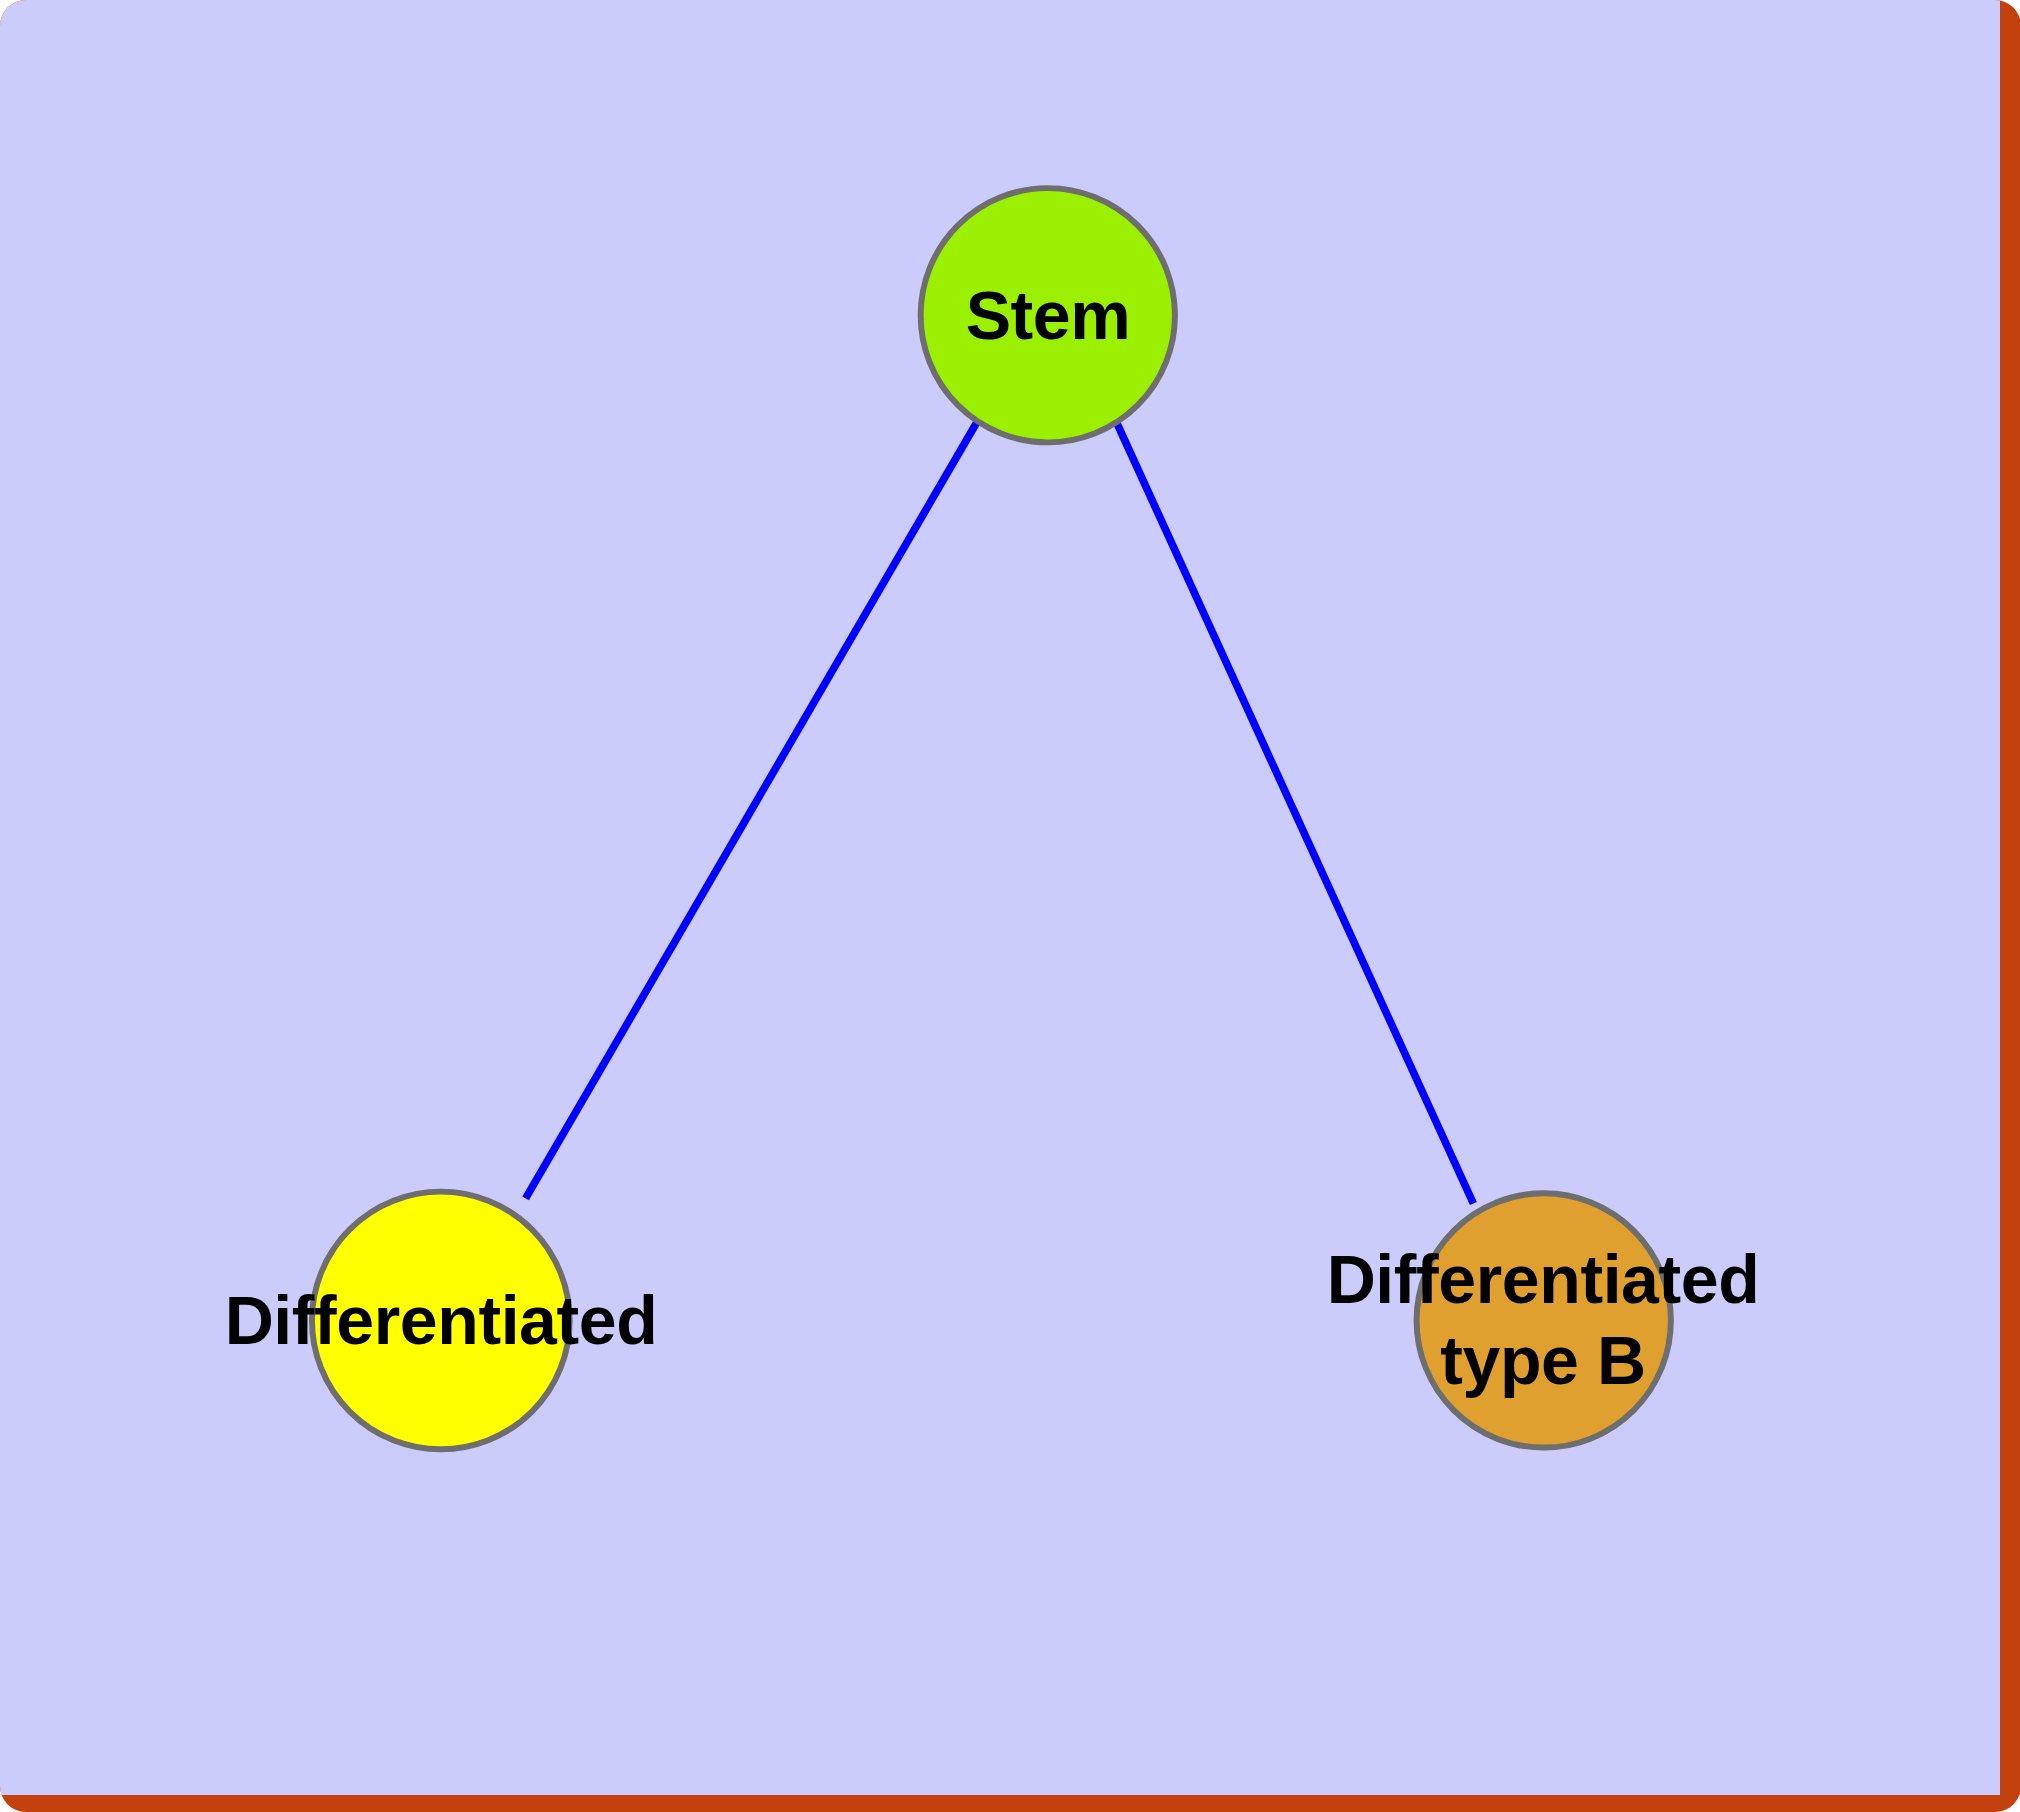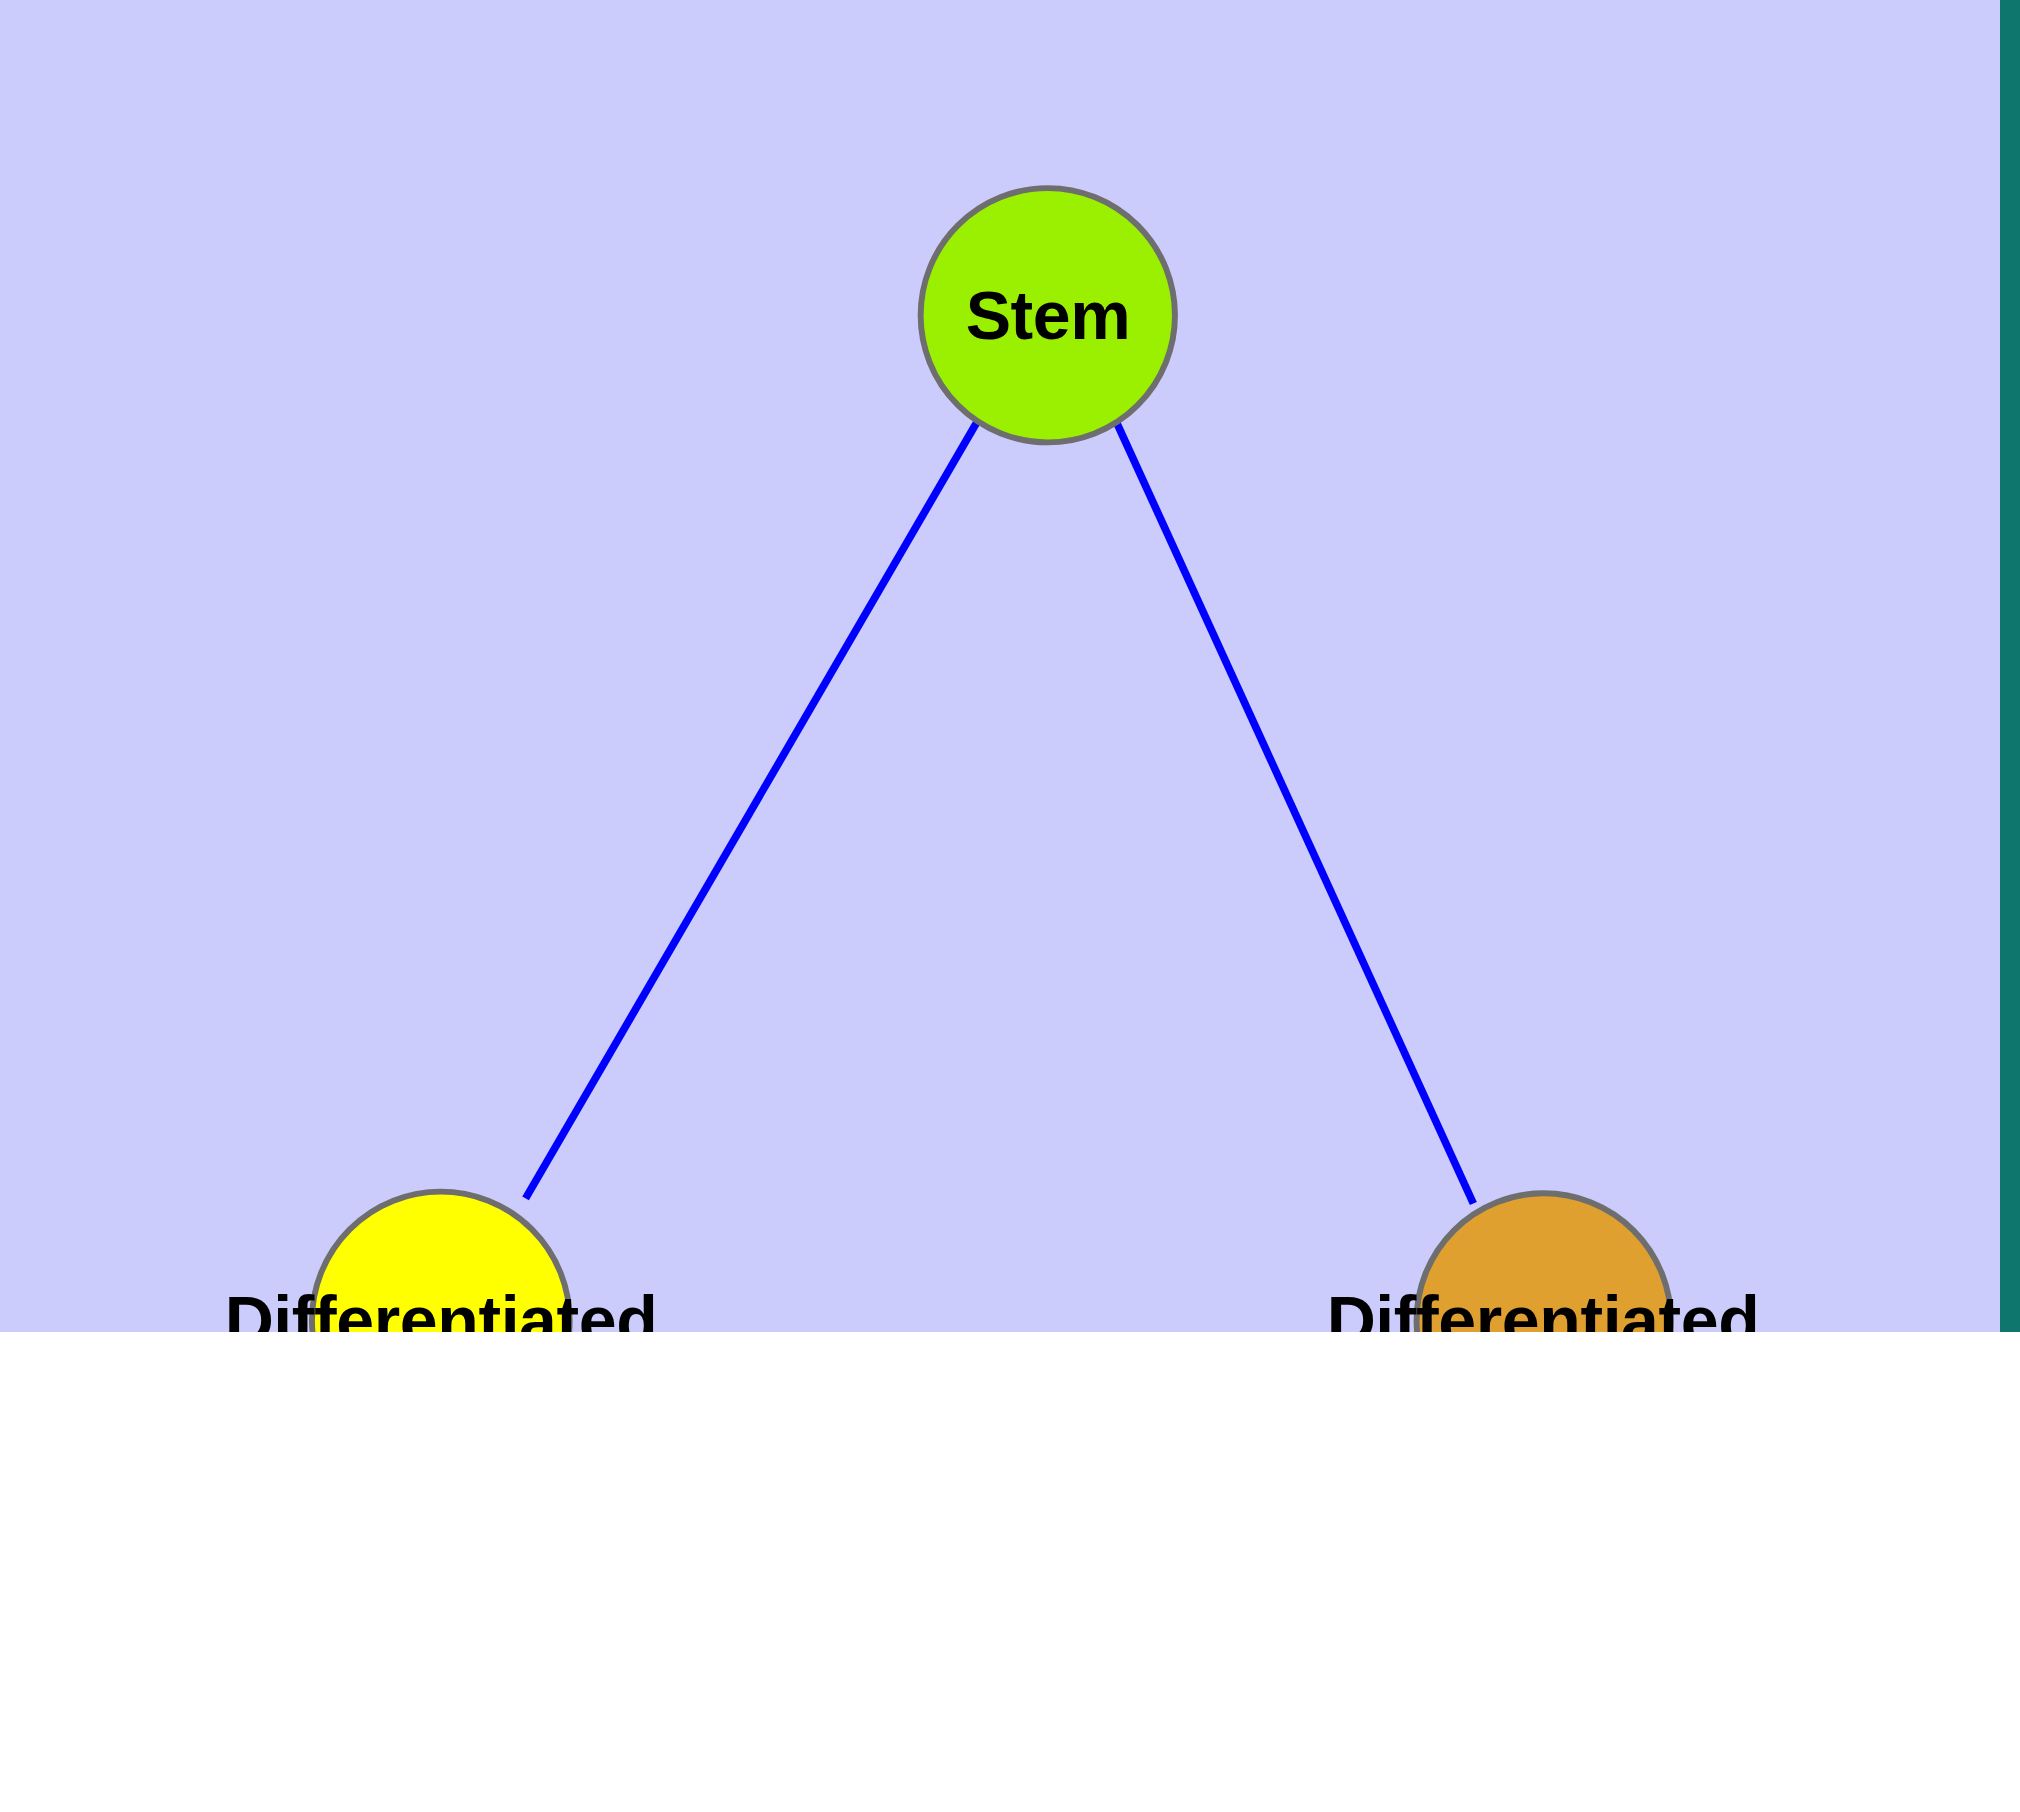--- a/index.html
+++ b/index.html
@@ -4,24 +4,25 @@
 <title>Cell differentiation graph</title>
 <style>
   html, body {
     margin: 0;
     padding: 0;
     background: #ffffff;
   }
   #canvas {
     position: relative;
     width: 2021px;
-    height: 1332px;
-    background: #0f766e;
+    height: 1812px;
+    background: #c2410c;
     overflow: hidden;
     font-family: "Liberation Sans", "DejaVu Sans", sans-serif;
+    border-radius: 26px;
   }
   #plot-area {
     position: absolute;
     left: 0;
     top: 0;
     width: 2000px;
     height: 1795px;
     background: #ccccfc;
   }
   #graph-svg {
@@ -78,16 +79,17 @@
   </svg>
 
   <div class="node-label" style="left: 1048px; top: 315px;">
       <div>Stem</div>
     </div>
   <div class="node-label" style="left: 441px; top: 1320px;">
       <div>Differentiated</div>
     </div>
   <div class="node-label" style="left: 1543px; top: 1320px;">
       <div>Differentiated</div>
+      <div>type B</div>
     </div>
 
 </div>
 
 
 </body></html>

